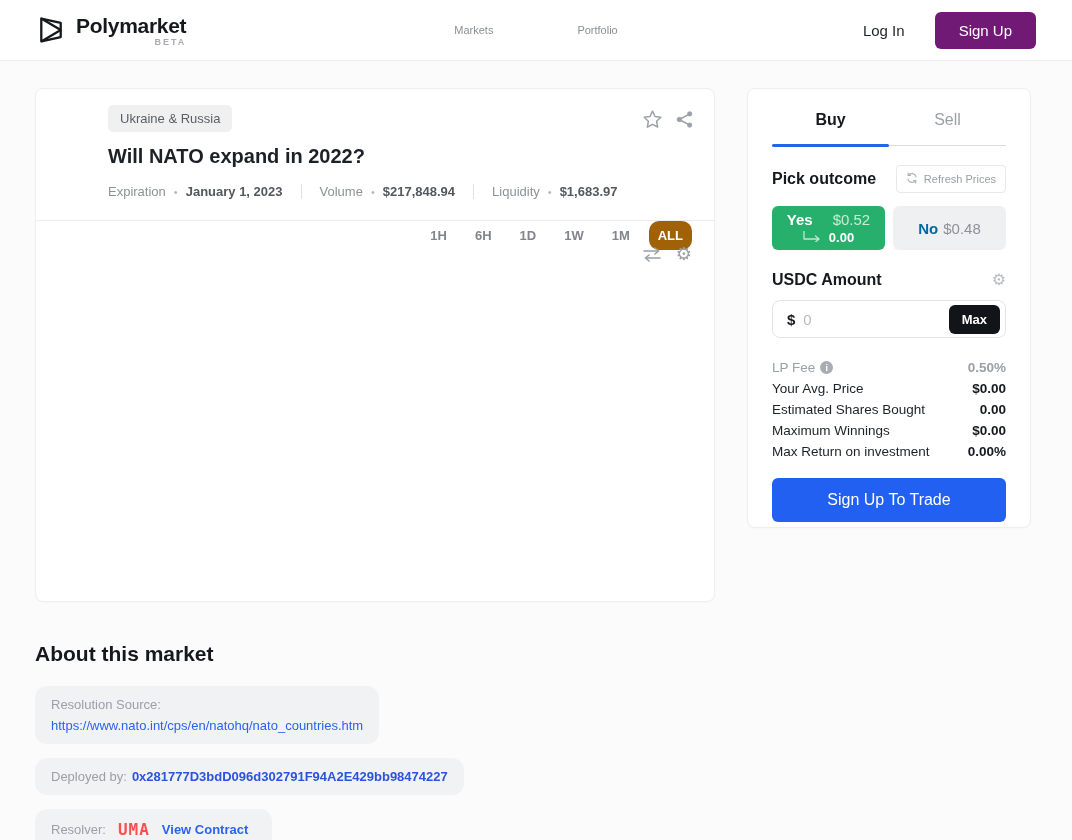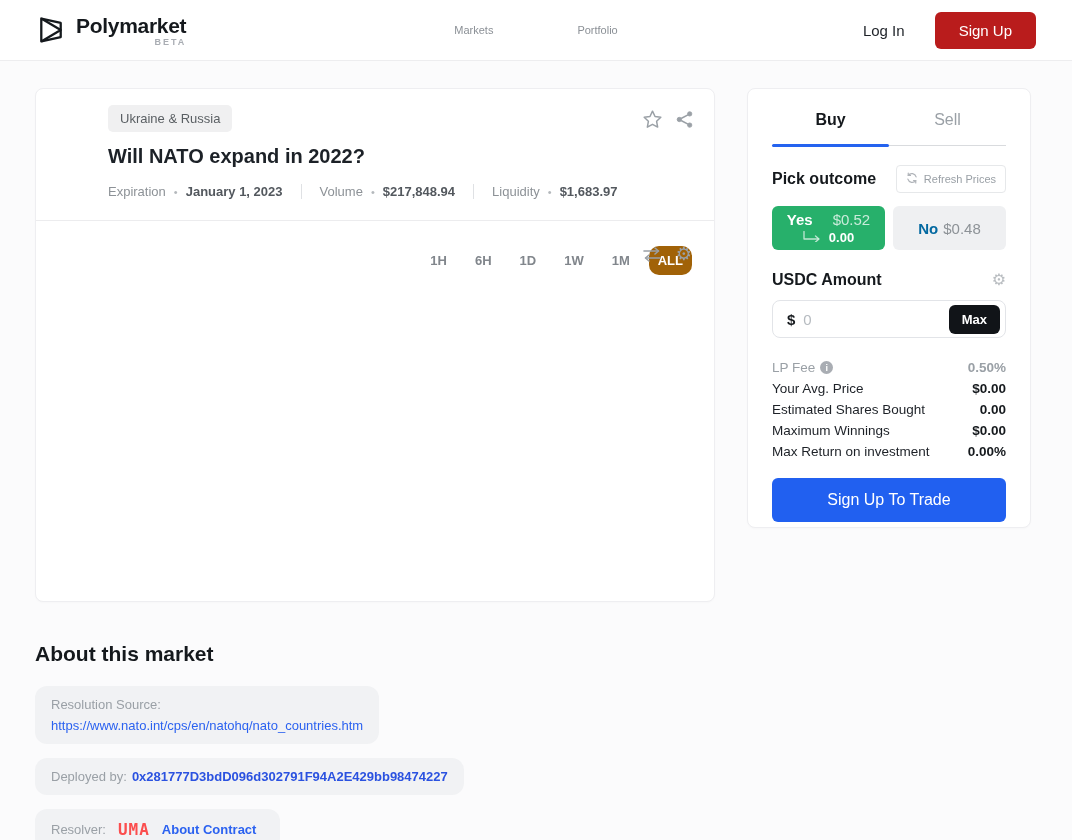--- a/index.html
+++ b/index.html
@@ -21,21 +21,21 @@
   .brand-name { font-size:21px; font-weight:700; letter-spacing:-0.3px; color:#15191d; }
   .brand-beta { font-size:9px; font-weight:600; letter-spacing:2px; color:#a9adb3; margin-top:-1px; }
   .nav-center {
     position:absolute; left:50%; transform:translateX(-50%);
     display:flex; gap:84px;
   }
   .nav-link { font-size:11px; color:#8b9096; cursor:pointer; }
   .nav-right { margin-left:auto; display:flex; align-items:center; gap:30px; }
   .login-link { font-size:15px; color:#1d2127; cursor:pointer; }
   .signup-btn {
-    background:#b91c1c; color:#fff; font-size:15px; font-weight:400;
+    background:#701a75; color:#fff; font-size:15px; font-weight:400;
     border:none; border-radius:6px; padding:10px 24px; cursor:pointer;
     font-family:inherit;
   }
 
   
   .content { display:flex; padding:27px 35px 0 35px; gap:32px; }
   .card {
     background:#ffffff; border:1px solid #eeeef1; border-radius:8px;
     box-shadow:0 1px 2px rgba(0,0,0,0.02);
   }
@@ -58,21 +58,21 @@
 
   
   .chart-area { border-top:1px solid #ececee; flex:1; position:relative; }
   .chart-tools { position:absolute; top:24px; right:22px; display:flex; align-items:center; gap:14px; }
   .tool-icon { color:#9aa0a6; cursor:pointer; display:flex; align-items:center; }
   .gear-glyph { font-size:18px; line-height:1; color:#9aa0a6; }
 
   
   .range-row {
     display:flex; justify-content:flex-end; align-items:center;
-    gap:10px; padding:0 22px 18px 0;margin-top:25px;
+    gap:10px; padding:0 22px 18px 0;
   }
   .range-btn {
     font-size:13px; font-weight:700; color:#81868c; background:transparent;
     border:none; padding:7px 9px; border-radius:6px; cursor:pointer; font-family:inherit;
   }
   .range-btn.active { background:#a16207; color:#ffffff;border-radius:10px; }
 
   
   .trade-card { width:284px; height:440px; padding:0 24px 24px 24px; }
   .tabs { display:flex; position:relative; border-bottom:1px solid #d9dbde; }
@@ -339,15 +339,15 @@
   </div>
 
   <div class="about-pill pill-deployed">
     <span class="pill-label">Deployed by:</span>
     <a class="address-link">0x281777D3bdD096d302791F94A2E429bb98474227</a>
   </div>
 
   <div class="about-pill pill-resolver">
     <span class="pill-label">Resolver:</span>
     <span class="uma-logo">UMA</span>
-    <a class="pill-link view-contract">About Contract</a>
+    <a class="pill-link view-contract">View Contract</a>
   </div>
 </div>
 
 </body></html>

